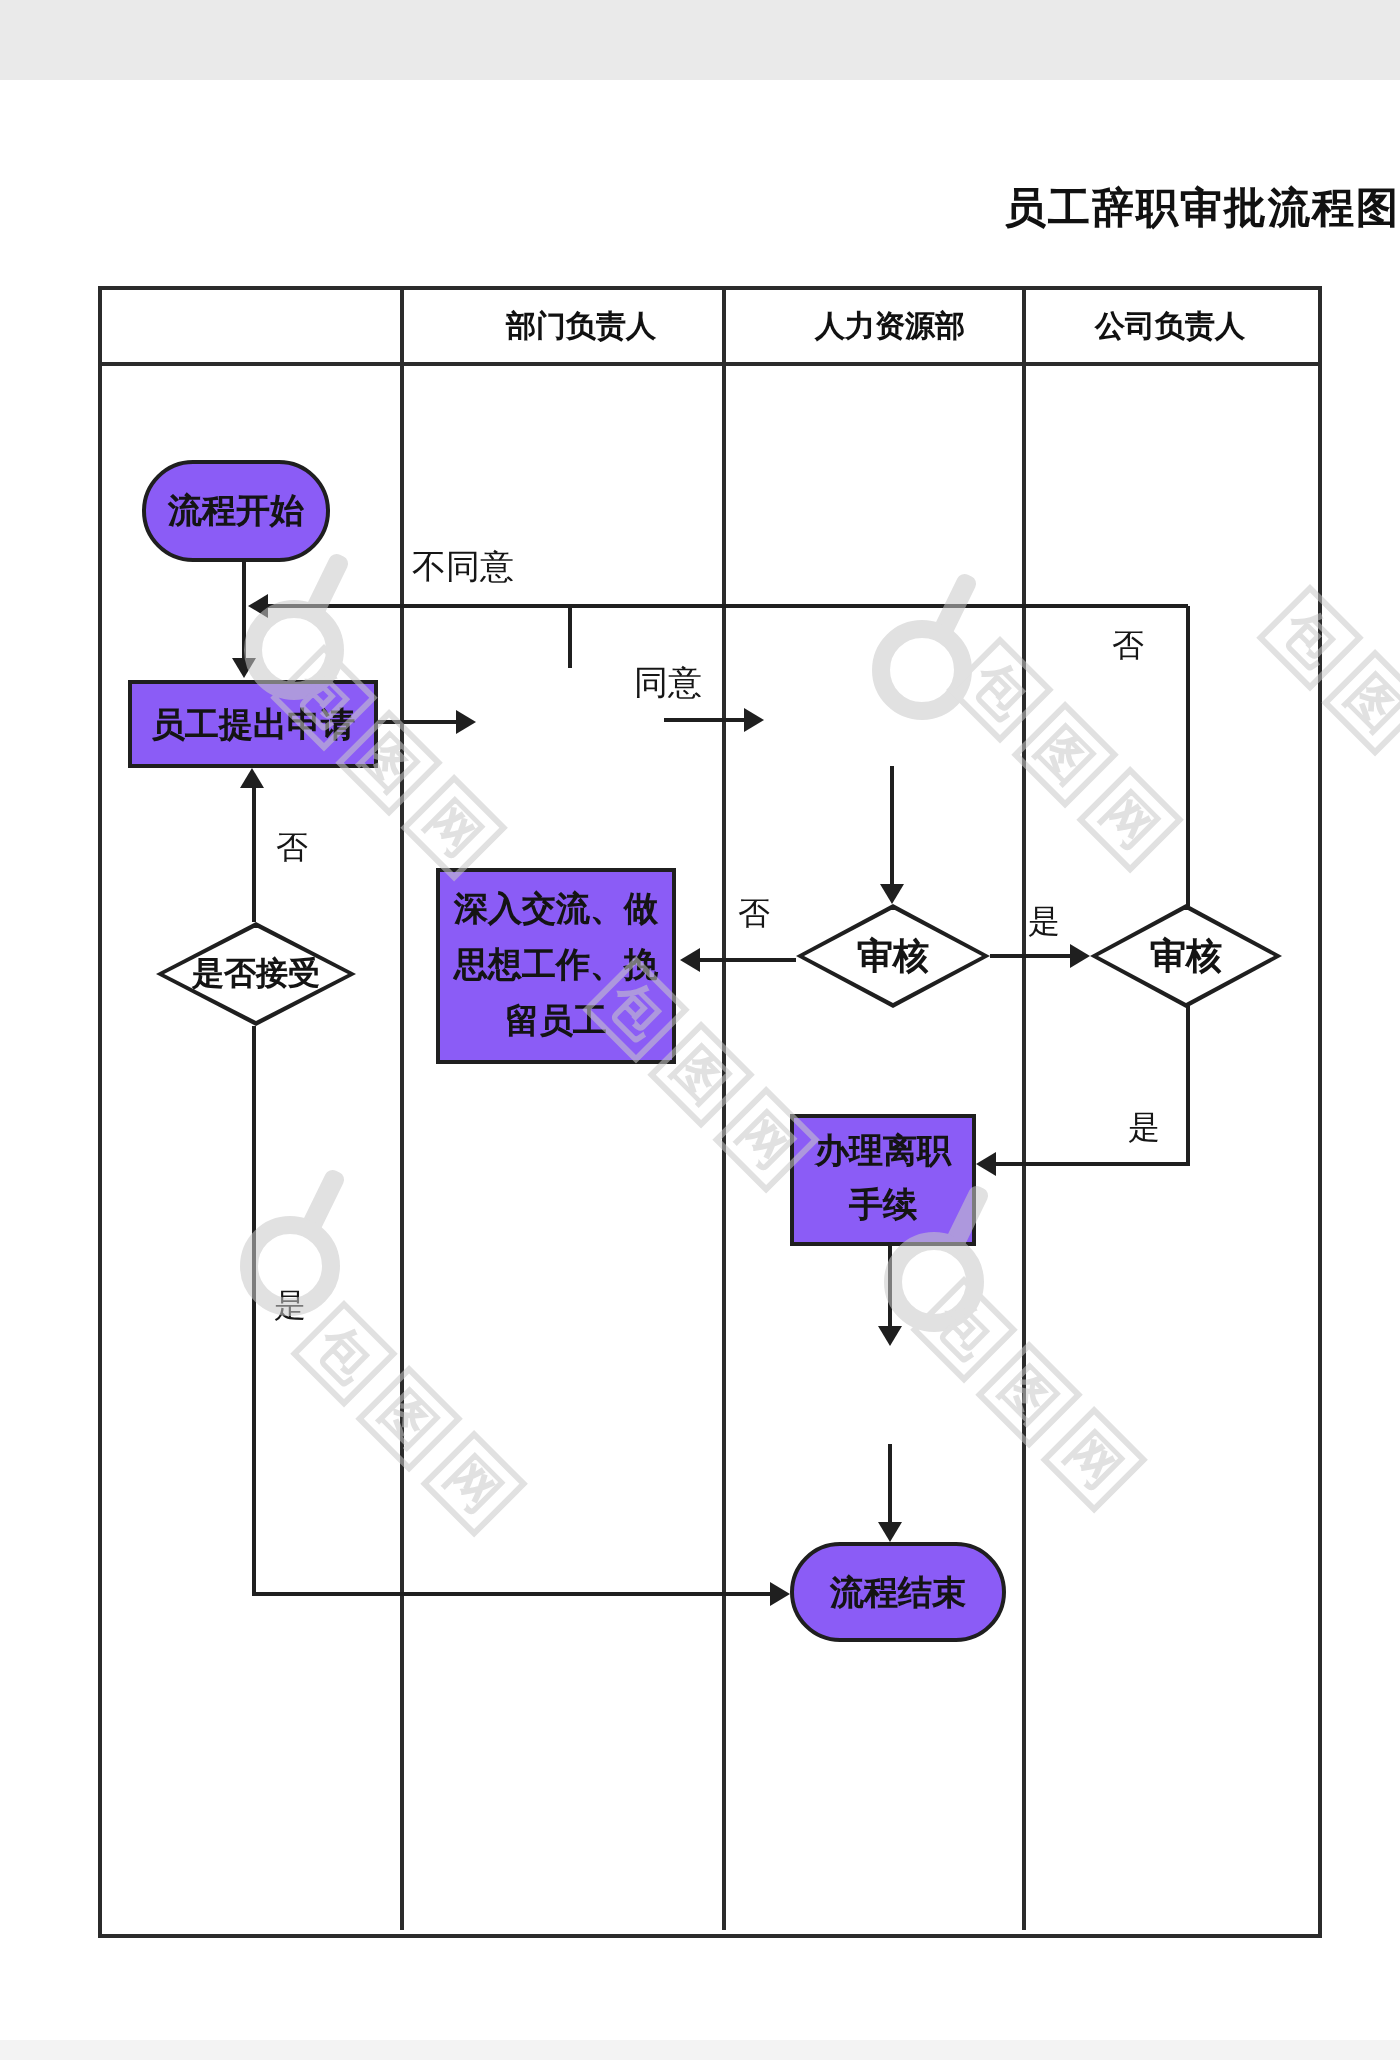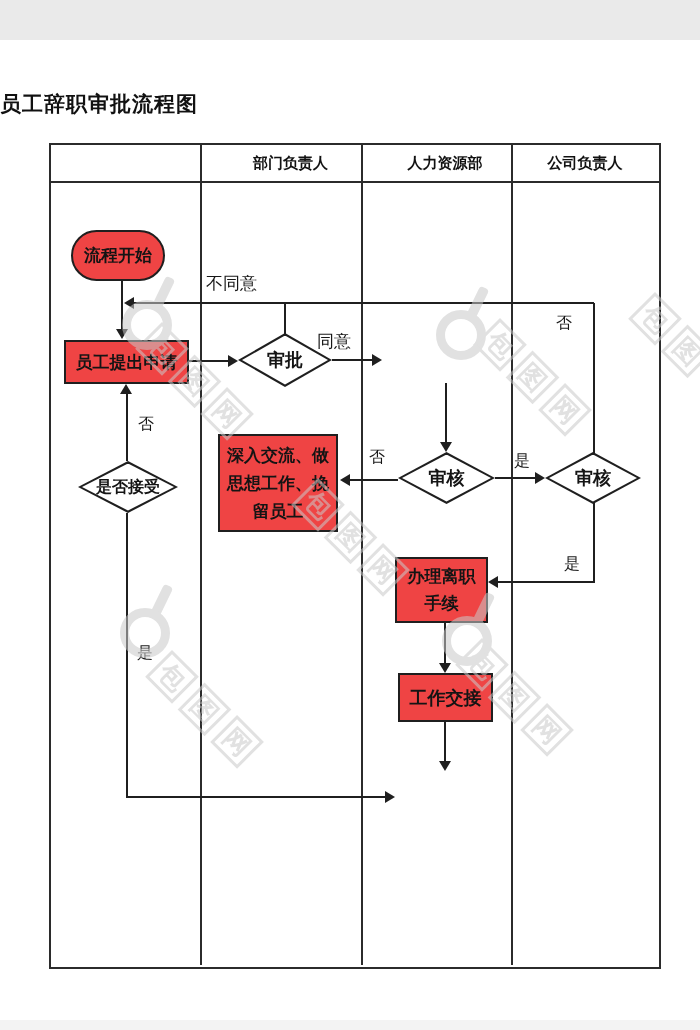--- a/index.html
+++ b/index.html
@@ -1,30 +1,30 @@
 <!DOCTYPE html>
 <html><head>
 <meta charset="utf-8">
 <style>
   html,body{margin:0;padding:0;background:#fff;}
   #screen{position:relative;width:700px;height:1030px;background:#ffffff;overflow:hidden;
           font-family:"DejaVu Sans","Liberation Sans",sans-serif;color:#1a1a1a;}
   .band-top{position:absolute;left:0;top:0;width:700px;height:40px;background:#eaeaea;}
   .band-bottom{position:absolute;left:0;top:1020px;width:700px;height:10px;background:#f3f3f3;}
-  .title{position:absolute;left:0;top:90px;width:700px;text-align:left;
+  .title{position:absolute;left:0;top:90px;width:700px;text-align:right;
          font-size:21px;font-weight:bold;letter-spacing:1px;color:#111;}
   
   .table-frame{position:absolute;left:49px;top:143px;width:608px;height:822px;
                border:2px solid #2b2b2b;background:transparent;}
   .header-sep{position:absolute;left:49px;top:181px;width:612px;height:2px;background:#2b2b2b;}
   .lane-div{position:absolute;top:143px;width:2px;height:822px;background:#2b2b2b;}
   .lane-h{position:absolute;top:148px;height:30px;display:flex;align-items:center;justify-content:center;
           font-size:15px;font-weight:bold;color:#111;}
   
-  .node{position:absolute;box-sizing:border-box;background:#ef4444;border:2px solid #1f1f1f;
+  .node{position:absolute;box-sizing:border-box;background:#8b5cf6;border:2px solid #1f1f1f;
         display:flex;align-items:center;justify-content:center;text-align:center;
         font-weight:bold;color:#141414;z-index:3;}
   .terminator{border-radius:26px;}
   .diamond{position:absolute;z-index:3;}
   .diamond .dshape{position:absolute;left:0;top:0;right:0;bottom:0;background:#1f1f1f;
         clip-path:polygon(50% 0,100% 50%,50% 100%,0 50%);}
   .diamond .dfill{position:absolute;left:4px;top:2.5px;right:4px;bottom:2.5px;background:#fff;
         clip-path:polygon(50% 0,100% 50%,50% 100%,0 50%);}
   .diamond .dlbl{position:absolute;left:0;top:0;width:100%;height:100%;display:flex;
         align-items:center;justify-content:center;font-weight:bold;color:#141414;}
@@ -94,25 +94,20 @@
   <div class="ar ar-l" style="left:488px;top:576px;"></div>
   <div class="ar ar-d" style="left:439px;top:663px;"></div>
   <div class="ar ar-d" style="left:439px;top:761px;"></div>
   <div class="ar ar-u" style="left:120px;top:384px;"></div>
   <div class="ar ar-r" style="left:385px;top:791px;"></div>
 
   <div class="node terminator" style="left:71px;top:230px;width:94px;height:51px;font-size:17px;">流程开始</div>
 
   <div class="node" style="left:64px;top:340px;width:125px;height:44px;font-size:17px;">员工提出申请</div>
 
-  <div class="diamond" style="left:238px;top:333px;width:94px;height:54px;">
-    <div class="dshape"></div>
-    <div class="dfill"></div>
-    <div class="dlbl" style="font-size:18px;">审批</div>
-  </div>
 
 
   <div class="diamond" style="left:398px;top:452px;width:97px;height:52px;">
     <div class="dshape"></div>
     <div class="dfill"></div>
     <div class="dlbl" style="font-size:18px;">审核</div>
   </div>
 
   <div class="node" style="left:218px;top:434px;width:120px;height:98px;font-size:17px;line-height:28px;padding:0 6px;">深入交流、做思想工作、挽留员工</div>
 
@@ -123,22 +118,22 @@
   </div>
 
   <div class="diamond" style="left:545px;top:452px;width:96px;height:52px;">
     <div class="dshape"></div>
     <div class="dfill"></div>
     <div class="dlbl" style="font-size:18px;">审核</div>
   </div>
 
   <div class="node" style="left:395px;top:557px;width:93px;height:66px;font-size:17px;line-height:27px;padding:0 6px;">办理离职手续</div>
 
-  <div class="node" style="left:398px;top:673px;width:95px;height:49px;font-size:18px;">工作交接</div>
 
+  <div class="node terminator" style="left:395px;top:771px;width:108px;height:50px;font-size:17px;">流程结束</div>
 
   <div class="elbl" style="left:206px;top:272px;font-size:17px;">不同意</div>
   <div class="elbl" style="left:317px;top:330px;font-size:17px;">同意</div>
   <div class="elbl" style="left:369px;top:447px;">否</div>
   <div class="elbl" style="left:514px;top:451px;">是</div>
   <div class="elbl" style="left:556px;top:313px;">否</div>
   <div class="elbl" style="left:564px;top:554px;">是</div>
   <div class="elbl" style="left:138px;top:414px;">否</div>
   <div class="elbl" style="left:137px;top:643px;">是</div>
 

